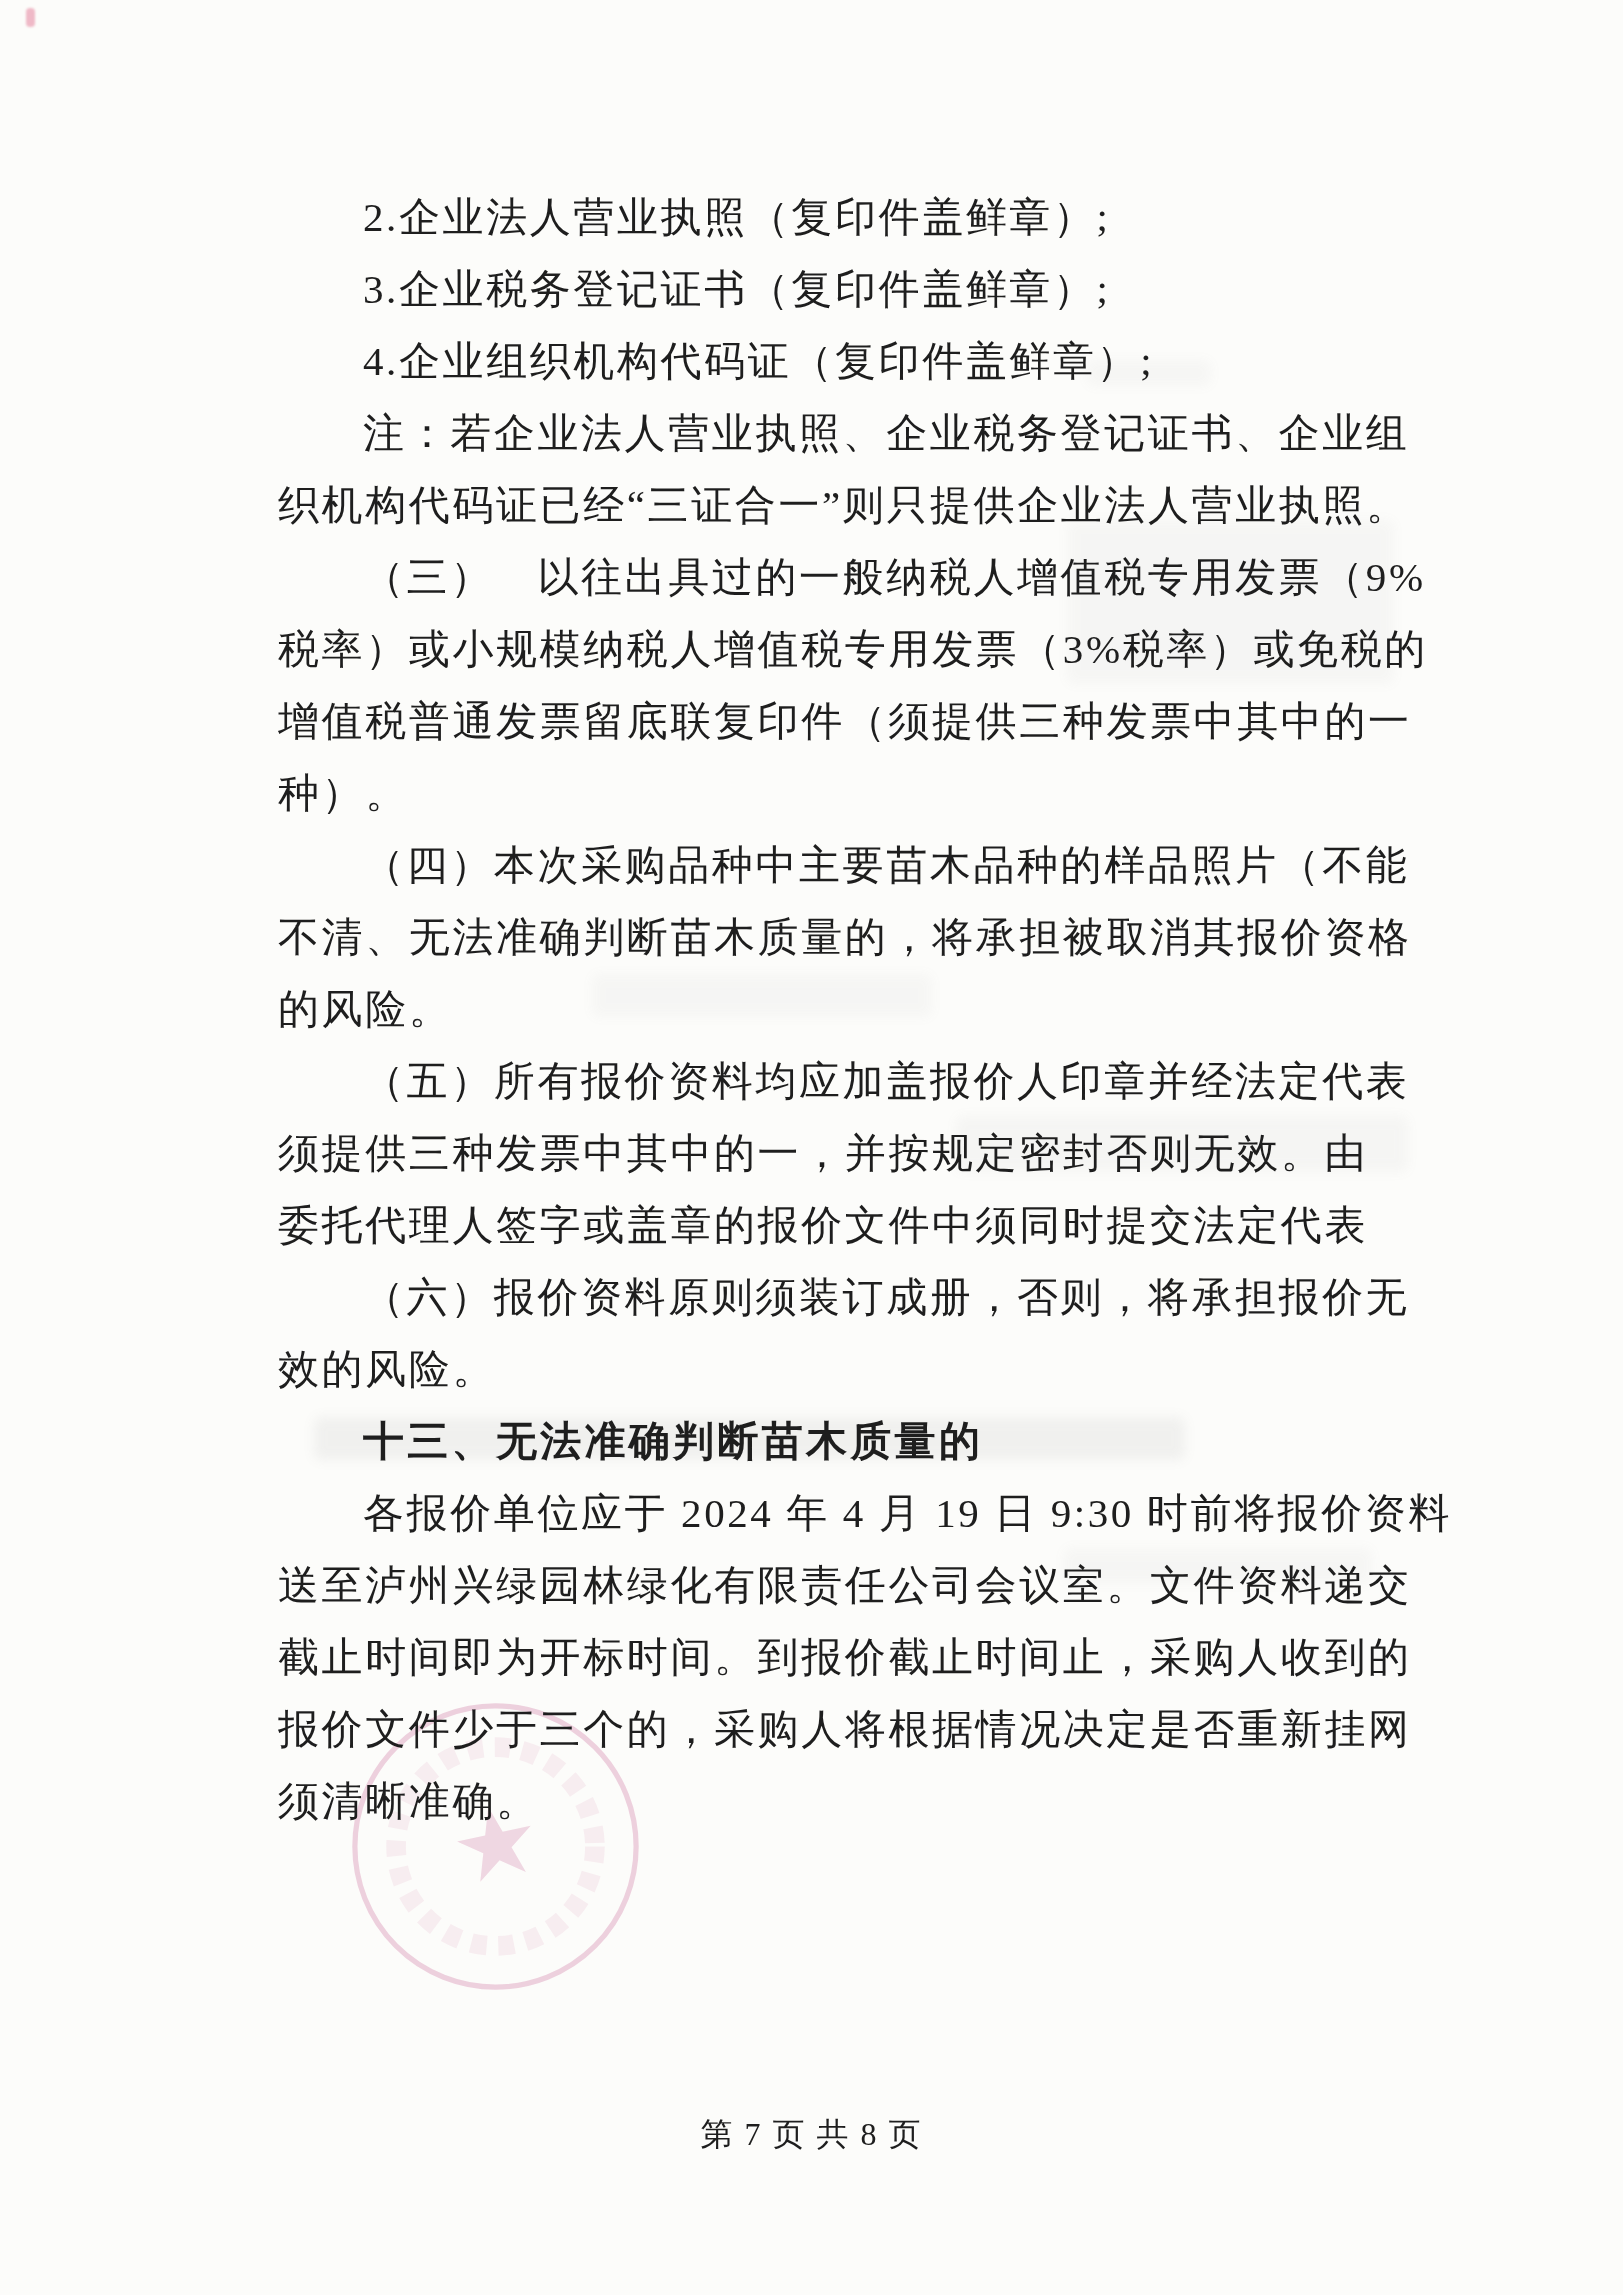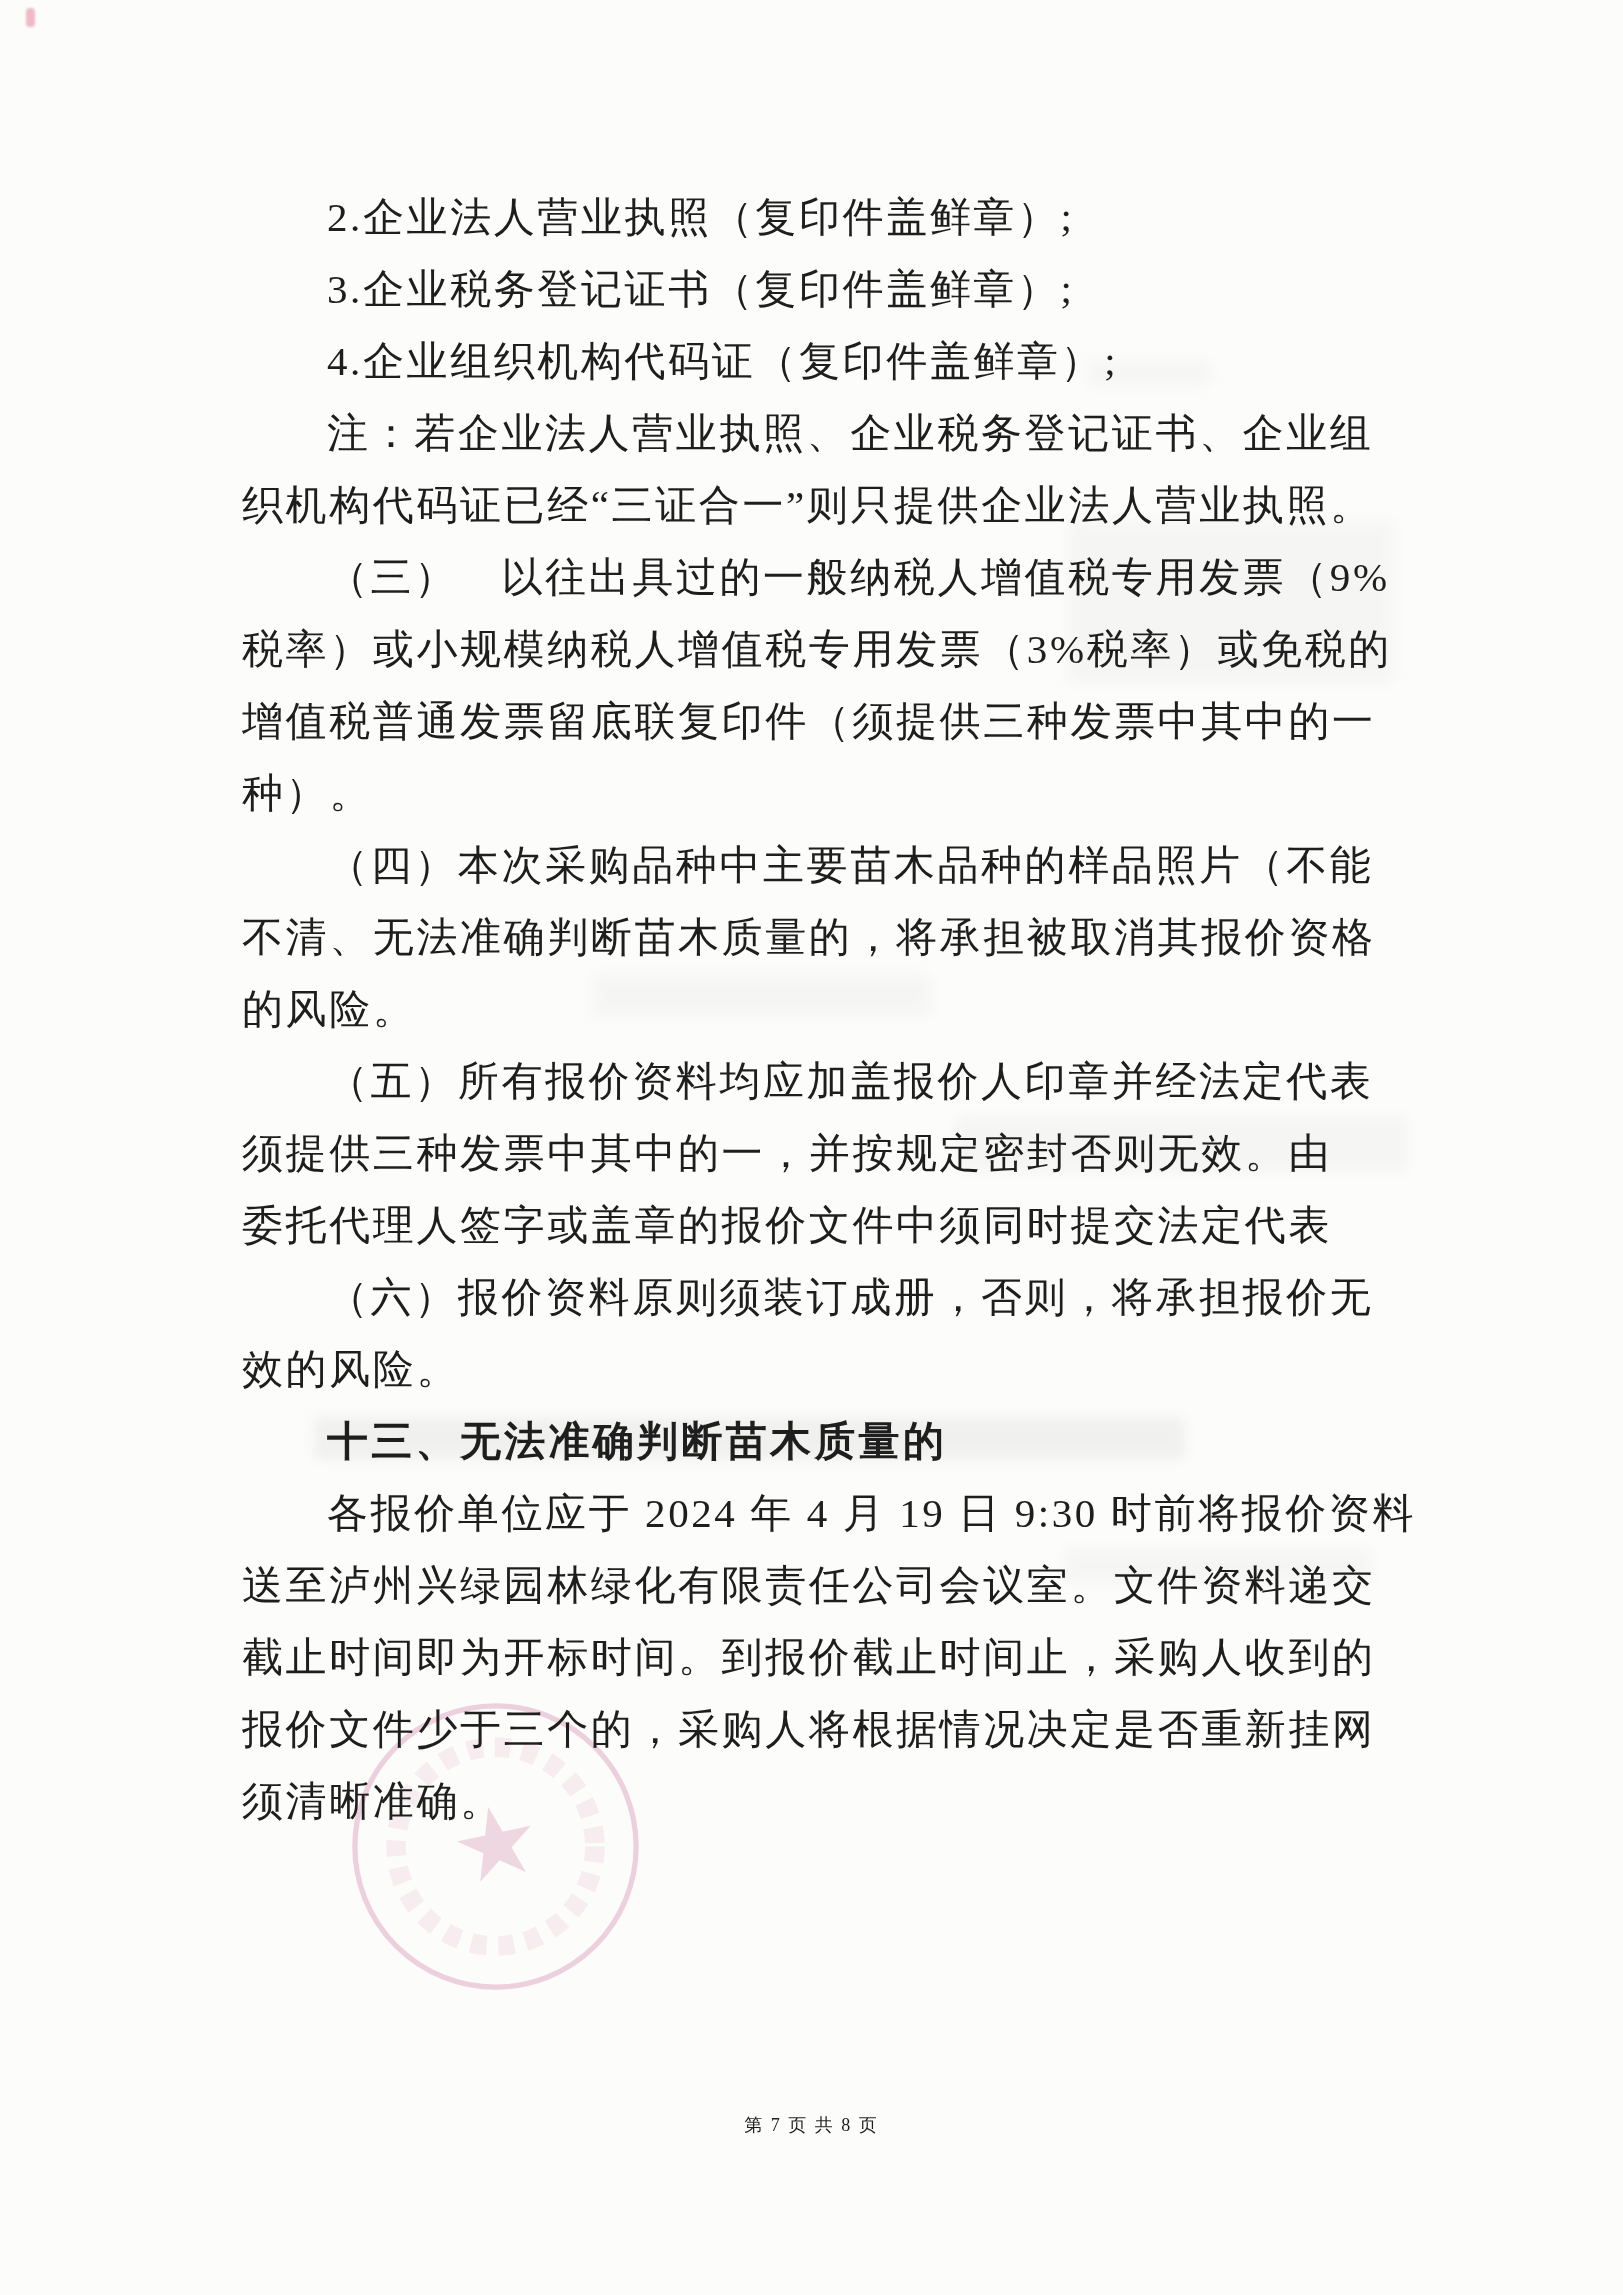--- a/index.html
+++ b/index.html
@@ -21,34 +21,35 @@
   .content{
     position:absolute;
     left:242px;top:181px;width:1152px;
   }
   .line{
     height:72px;
     line-height:72px;
     font-size:41px;
     letter-spacing:2.6px;
     white-space:pre;
+    margin-left:36px;
   }
   .line.indent{padding-left:85px;}
   .line.heading{
     font-family:"Liberation Sans","DejaVu Sans",sans-serif;
     font-weight:700;
     letter-spacing:3.3px;
   }
   .bold{font-weight:400;text-align:center;}
 
   .footer{
     position:absolute;
     top:2113px;left:0;width:100%;
     text-align:center;
-    font-size:18px;
+    font-size:32px;
     letter-spacing:2px;
   }
 
   
   .stamp{
     position:absolute;
     left:349px;top:1700px;
     width:293px;height:293px;
     pointer-events:none;
     mix-blend-mode:multiply;

